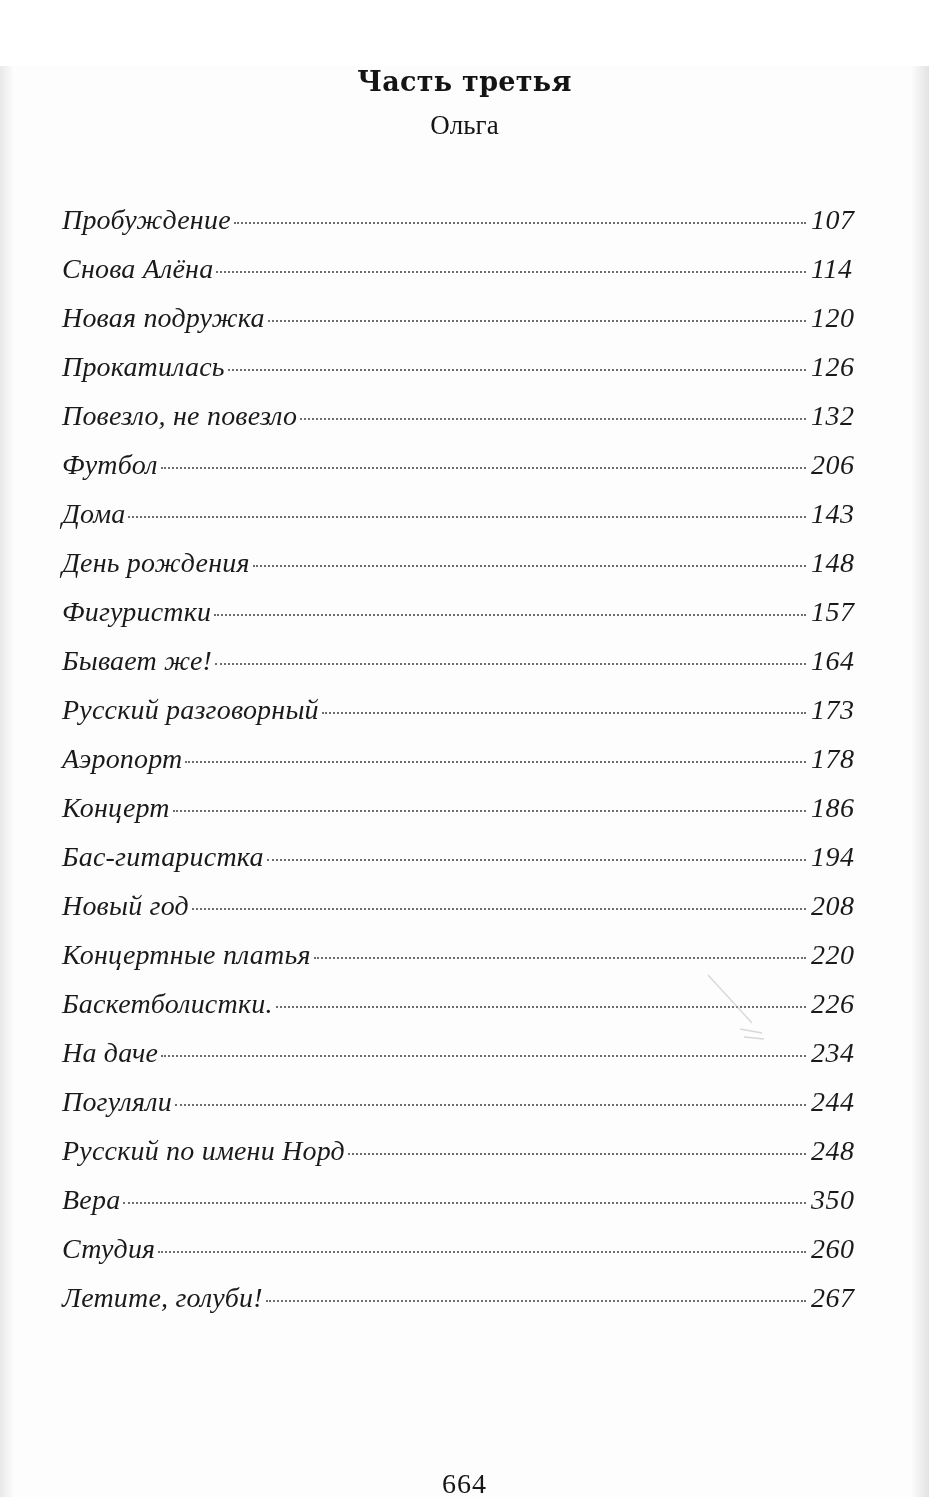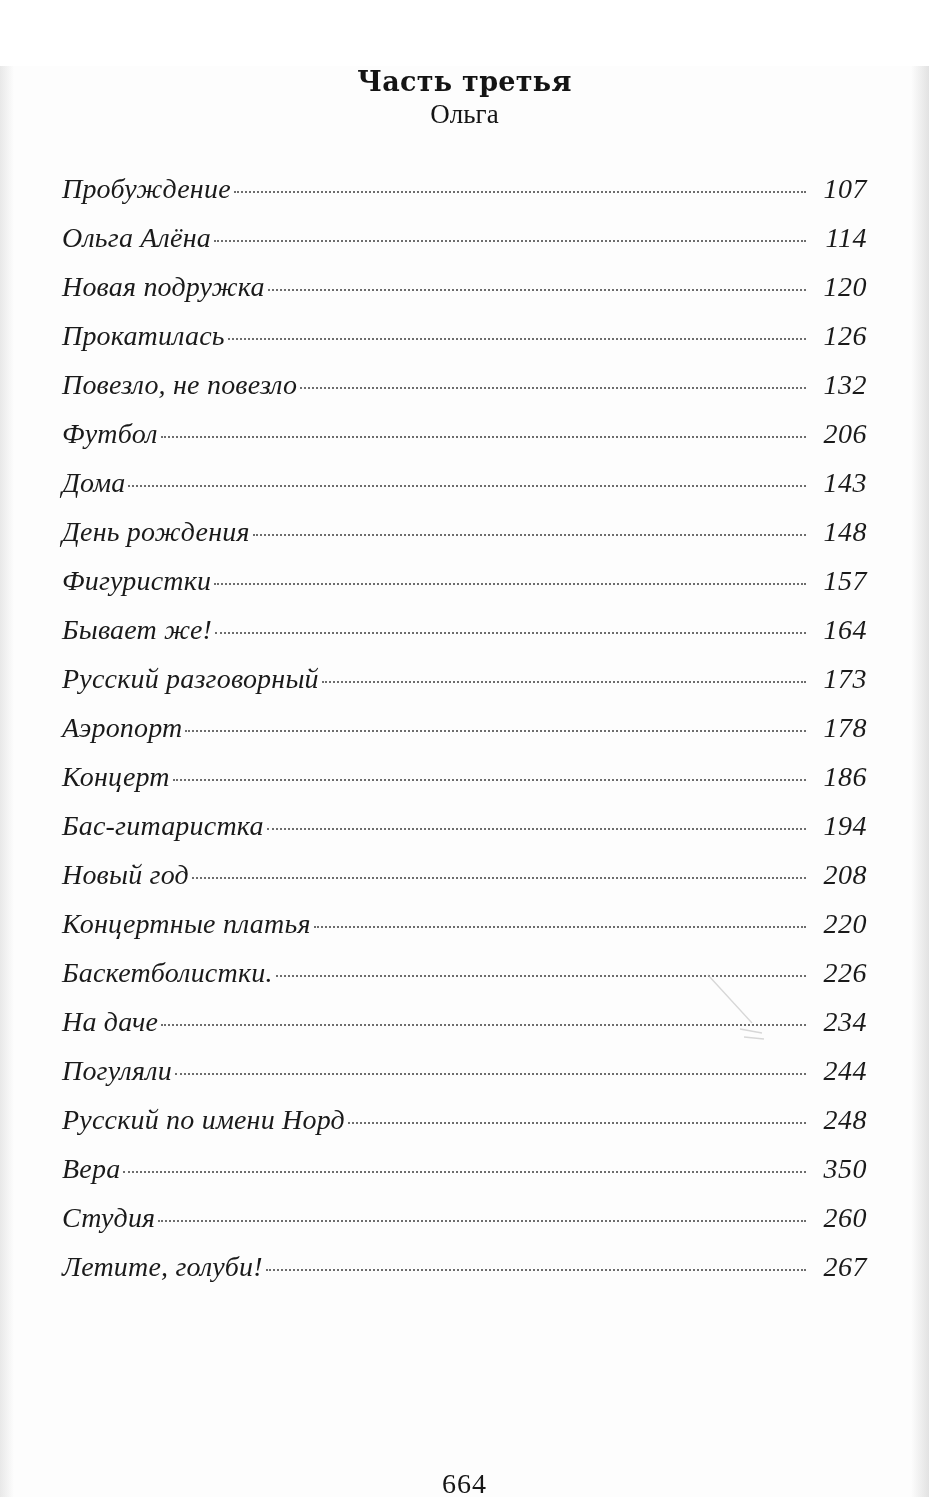--- a/index.html
+++ b/index.html
@@ -51,20 +51,21 @@
     letter-spacing: 0.3px;
     color: #141414;
     line-height: 1.2;
     text-align: center;
   }
   .part-subtitle {
     font-family: "Liberation Serif", serif;
     font-weight: normal;
     font-size: 27px;
     color: #151515;
+    margin-top: 11px;
     line-height: 1.2;
   }
 
   .toc {
     margin: 44px 62px 0 62px;
     list-style: none;
     padding: 0;
   }
   .toc-entry {
     display: flex;
@@ -84,23 +85,24 @@
     margin: 0 5px 0 3px;
     position: relative;
     top: -5px;
     border-bottom: 2px dotted #6d6d6d;
     height: 1px;
     min-width: 10px;
   }
   .toc-page {
     white-space: nowrap;
     min-width: 56px;
-    text-align: right;
+    text-align: left;
     font-size: 28px;
     letter-spacing: 0.5px;
+    margin-top: 20px;
   }
 
   .folio {
     position: absolute;
     left: 0;
     right: 0;
     bottom: 63px;
     text-align: center;
     font-size: 28px;
     color: #161616;
@@ -128,21 +130,21 @@
     <div class="part-subtitle">Ольга</div>
   </div>
 
   <ul class="toc" id="toc-list">
       <li class="toc-entry">
         <span class="toc-label">Пробуждение</span>
         <span class="toc-leader"></span>
         <span class="toc-page">107</span>
       </li>
       <li class="toc-entry">
-        <span class="toc-label">Ольга Алёна</span>
+        <span class="toc-label">Снова Алёна</span>
         <span class="toc-leader"></span>
         <span class="toc-page">114</span>
       </li>
       <li class="toc-entry">
         <span class="toc-label">Новая подружка</span>
         <span class="toc-leader"></span>
         <span class="toc-page">120</span>
       </li>
       <li class="toc-entry">
         <span class="toc-label">Прокатилась</span>

